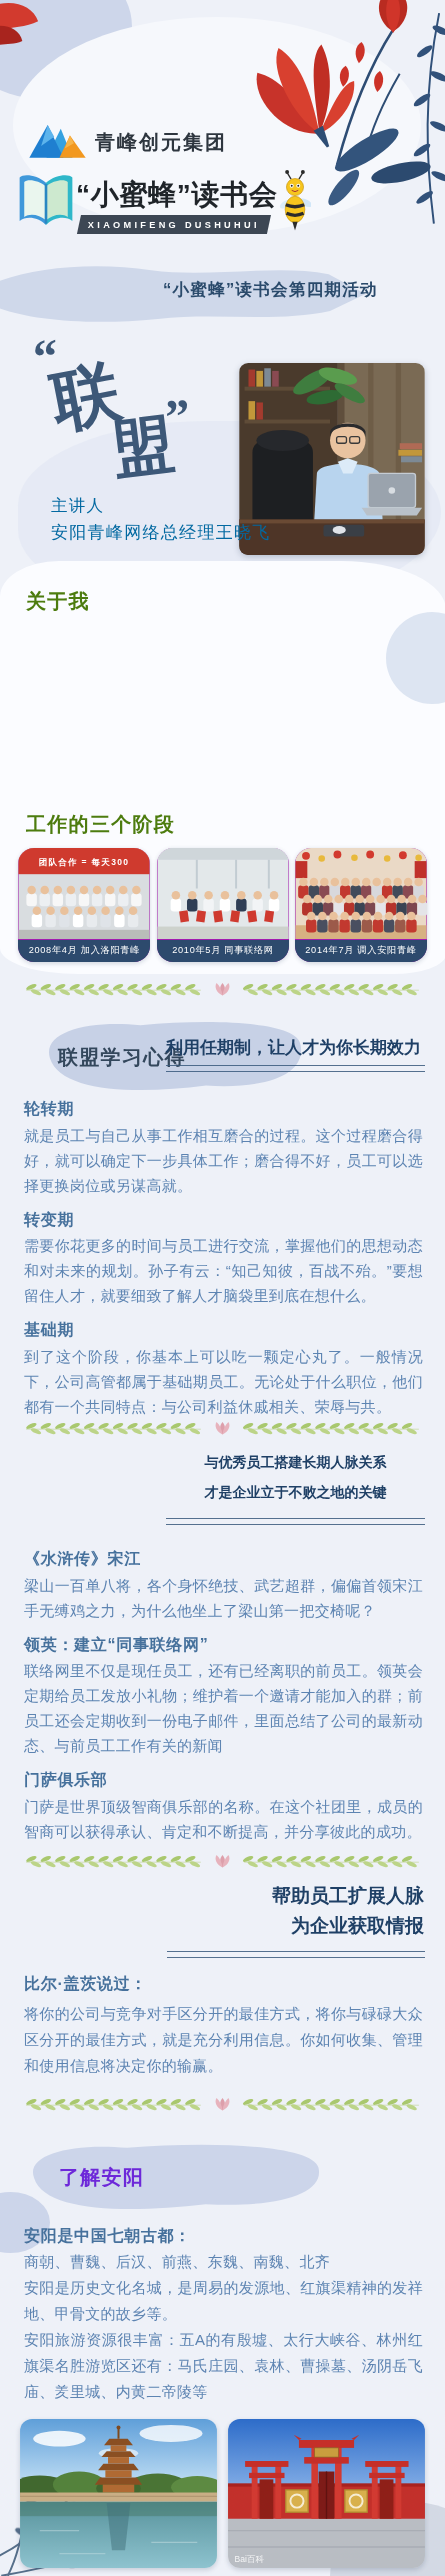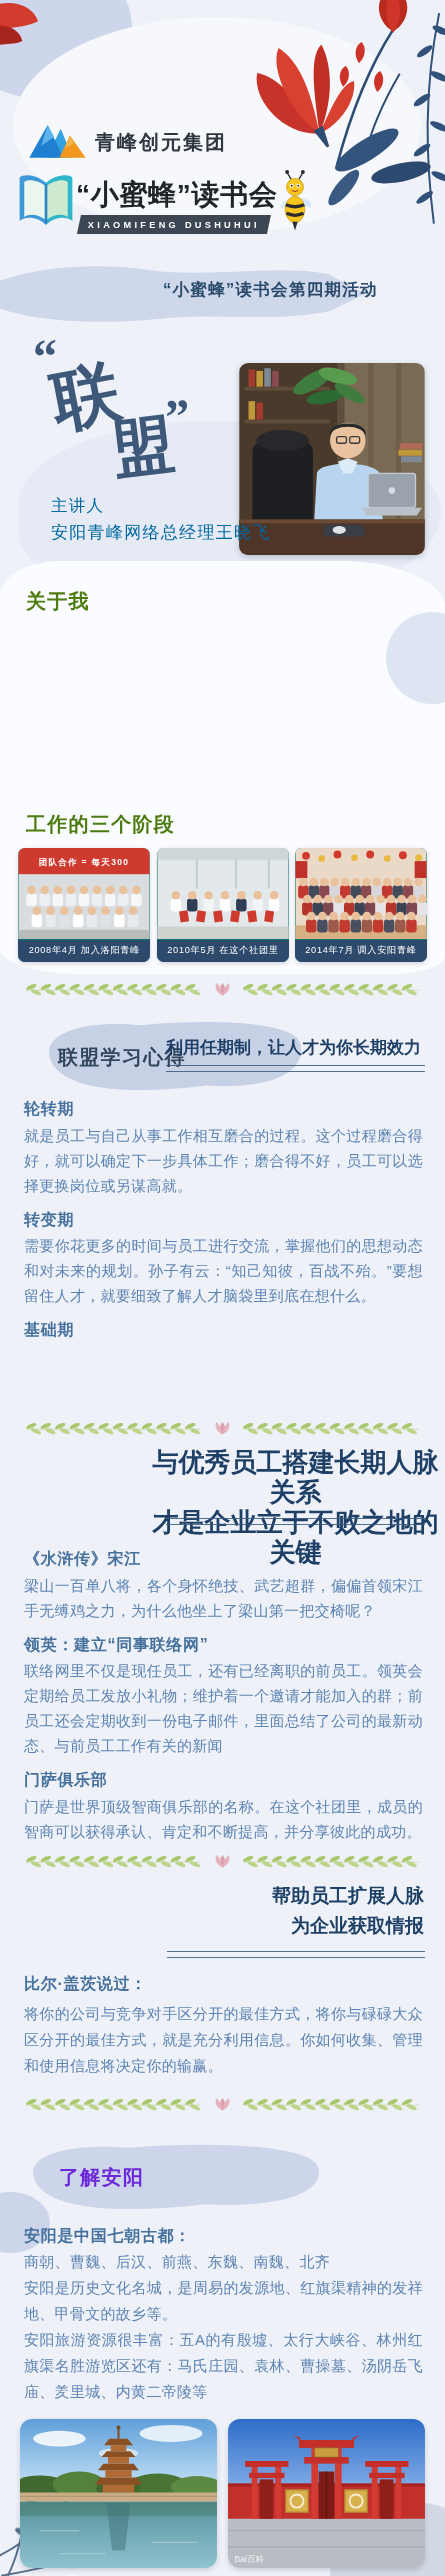--- a/index.html
+++ b/index.html
@@ -14,21 +14,21 @@
   .badge-t{font-size:16.5px;font-weight:700;color:#2a4a6b;letter-spacing:1.3px;white-space:nowrap;}
   
   .cal{position:absolute;font-family:"Liberation Serif",serif;font-weight:900;color:#3d5878;}
   .spk{font-size:16.5px;color:#0369a1;letter-spacing:1.3px;}
   
   .white-card{position:absolute;left:0;top:561px;width:446px;height:413px;background:#fbfcff;
     border-radius:59px 105px 0 0 / 36px 49px 0 0;border-bottom-left-radius:79px 26px;border-bottom-right-radius:53px 20px;}
   .dark-h{font-size:20px;font-weight:900;color:#4d7c0f;letter-spacing:1.3px;}
   .about-line{font-size:15px;line-height:22.4px;color:#5d84b2;letter-spacing:0.3px;white-space:nowrap;}
   
-  .pcard{position:absolute;width:132px;height:114px;border-radius:7px;overflow:hidden;background:#0f766e;box-shadow:0 1.3px 4px rgba(40,60,90,.18);}
+  .pcard{position:absolute;width:132px;height:114px;border-radius:16px;overflow:hidden;background:#a21caf;box-shadow:0 1.3px 4px rgba(40,60,90,.18);}
   .cap{position:absolute;left:0;right:0;bottom:0;height:22.4px;background:#2d4a6d;color:#fff;font-size:9.2px;display:flex;align-items:center;justify-content:center;letter-spacing:0.7px;white-space:nowrap;}
   
   .divider{position:absolute;left:22px;width:401px;height:18.4px;}
   
   .serif-h{font-family:"Liberation Serif",serif;font-weight:700;color:#1f4066;}
   .dbl{position:absolute;height:5.3px;border-top:1.3px solid #3a5a7d;border-bottom:1.3px solid #3a5a7d;opacity:.85;}
   .body-wrap{position:absolute;width:399px;left:24px;}
   .sec-title{font-size:16px;font-weight:700;color:#46719c;letter-spacing:0.7px;margin:12px 0 2.6px 0;}
   .sec-text{font-size:15px;line-height:25px;color:#5d84b2;letter-spacing:0.3px;margin:0;text-align:justify;}
   .quote-line{font-size:15px;line-height:26px;color:#5d84b2;letter-spacing:0.3px;margin:0;text-align:justify;}
@@ -254,21 +254,21 @@
         <circle cx="153" cy="72" r="6.5" fill="#e9c19c"></circle>
         <rect x="170" y="77" width="16" height="20" rx="5" fill="#ffffff"></rect>
         <circle cx="178" cy="72" r="6.5" fill="#e9c19c"></circle>
         <rect x="34" y="96" width="13" height="17" fill="#cf3a2f" transform="rotate(-8 40 104)"></rect>
         <rect x="60" y="96" width="13" height="17" fill="#cf3a2f" transform="rotate(8 66 104)"></rect>
         <rect x="86" y="96" width="13" height="17" fill="#cf3a2f" transform="rotate(-8 92 104)"></rect>
         <rect x="112" y="96" width="13" height="17" fill="#cf3a2f" transform="rotate(8 118 104)"></rect>
         <rect x="138" y="96" width="13" height="17" fill="#cf3a2f" transform="rotate(-8 144 104)"></rect>
         <rect x="164" y="96" width="13" height="17" fill="#cf3a2f" transform="rotate(8 170 104)"></rect>
       </svg>
-    <div class="cap">2010年5月 在这个社团里</div>
+    <div class="cap">2010年5月 同事联络网</div>
   </div>
   <div class="pcard" style="left:295px;top:848px;">
     <svg id="gp3" width="132" height="91" viewBox="0 0 200 139">
       <rect width="200" height="139" fill="#ead9c6"></rect>
       <g>
         <circle cx="16" cy="12" r="6" fill="#d23a2e"></circle>
           <circle cx="40" cy="16" r="5" fill="#e8b93c"></circle>
         <circle cx="64" cy="10" r="6" fill="#d23a2e"></circle>
           <circle cx="90" cy="15" r="5" fill="#e8b93c"></circle>
         <circle cx="114" cy="10" r="6" fill="#d23a2e"></circle>
@@ -415,20 +415,21 @@
   <div class="abs dark-h" style="left:58px;top:1044px;color:#33475c;">联盟学习心得</div>
   <div class="abs serif-h" style="left:166px;top:1036px;font-size:17px;white-space:nowrap;">利用任期制，让人才为你长期效力</div>
   <div class="dbl" style="left:166px;top:1065px;width:259px;"></div>
 
   <div class="body-wrap" style="top:1087px;">
     <div class="sec-title">轮转期</div>
     <p class="sec-text">就是员工与自己从事工作相互磨合的过程。这个过程磨合得好，就可以确定下一步具体工作；磨合得不好，员工可以选择更换岗位或另谋高就。</p>
     <div class="sec-title">转变期</div>
     <p class="sec-text">需要你花更多的时间与员工进行交流，掌握他们的思想动态和对未来的规划。孙子有云：“知己知彼，百战不殆。”要想留住人才，就要细致了解人才脑袋里到底在想什么。</p>
     <div class="sec-title">基础期</div>
+    <p class="sec-text">到了这个阶段，你基本上可以吃一颗定心丸了。一般情况下，公司高管都属于基础期员工。无论处于什么职位，他们都有一个共同特点：与公司利益休戚相关、荣辱与共。</p>
   </div>
 
   <div class="divider" style="top:1420px;">
     <svg class="vine" width="401" height="18.4" viewBox="0 0 610 28">
       <line x1="6" y1="14" x2="272" y2="14" stroke="#b7d083" stroke-width="1.2" opacity=".7"></line>
       <line x1="338" y1="14" x2="604" y2="14" stroke="#b7d083" stroke-width="1.2" opacity=".7"></line>
       <path d="M305,3 C300,9 300,16 305,22 C310,16 310,9 305,3Z" fill="#dd9fab"></path>
       <path d="M305,22 C296,18 292,9 296,3 C301,8 304,14 305,22Z" fill="#e7b3bd"></path>
       <path d="M305,22 C314,18 318,9 314,3 C309,8 306,14 305,22Z" fill="#e7b3bd"></path>
     <ellipse cx="14" cy="9" rx="8.5" ry="3.2" fill="#a9c86e" transform="rotate(-24 14 9)"></ellipse>
@@ -475,21 +476,21 @@
         <ellipse cx="527" cy="17" rx="8.5" ry="3.2" fill="#bcd488" transform="rotate(24 527 17)"></ellipse>
         <ellipse cx="542" cy="9" rx="8.5" ry="3.2" fill="#a9c86e" transform="rotate(-24 542 9)"></ellipse>
         <ellipse cx="549" cy="17" rx="8.5" ry="3.2" fill="#bcd488" transform="rotate(24 549 17)"></ellipse>
         <ellipse cx="564" cy="9" rx="8.5" ry="3.2" fill="#a9c86e" transform="rotate(-24 564 9)"></ellipse>
         <ellipse cx="571" cy="17" rx="8.5" ry="3.2" fill="#bcd488" transform="rotate(24 571 17)"></ellipse>
         <ellipse cx="586" cy="9" rx="8.5" ry="3.2" fill="#a9c86e" transform="rotate(-24 586 9)"></ellipse>
         <ellipse cx="593" cy="17" rx="8.5" ry="3.2" fill="#bcd488" transform="rotate(24 593 17)"></ellipse>
       </svg>
   </div>
 
-  <div class="abs serif-h" style="left:145px;top:1448px;width:301px;font-size:26px;line-height:30px;text-align:center;">
+  <div class="abs serif-h" style="left:145px;top:1448px;width:301px;font-size:14px;line-height:30px;text-align:center;">
     <div>与优秀员工搭建长期人脉关系</div>
     <div>才是企业立于不败之地的关键</div>
   </div>
   <div class="dbl" style="left:166px;top:1518px;width:259px;"></div>
 
   <div class="body-wrap" style="top:1537px;">
     <div class="sec-title">《水浒传》宋江</div>
     <p class="sec-text">梁山一百单八将，各个身怀绝技、武艺超群，偏偏首领宋江手无缚鸡之力，为什么他坐上了梁山第一把交椅呢？</p>
     <div class="sec-title">领英：建立“同事联络网”</div>
     <p class="sec-text">联络网里不仅是现任员工，还有已经离职的前员工。领英会定期给员工发放小礼物；维护着一个邀请才能加入的群；前员工还会定期收到一份电子邮件，里面总结了公司的最新动态、与前员工工作有关的新闻</p>

